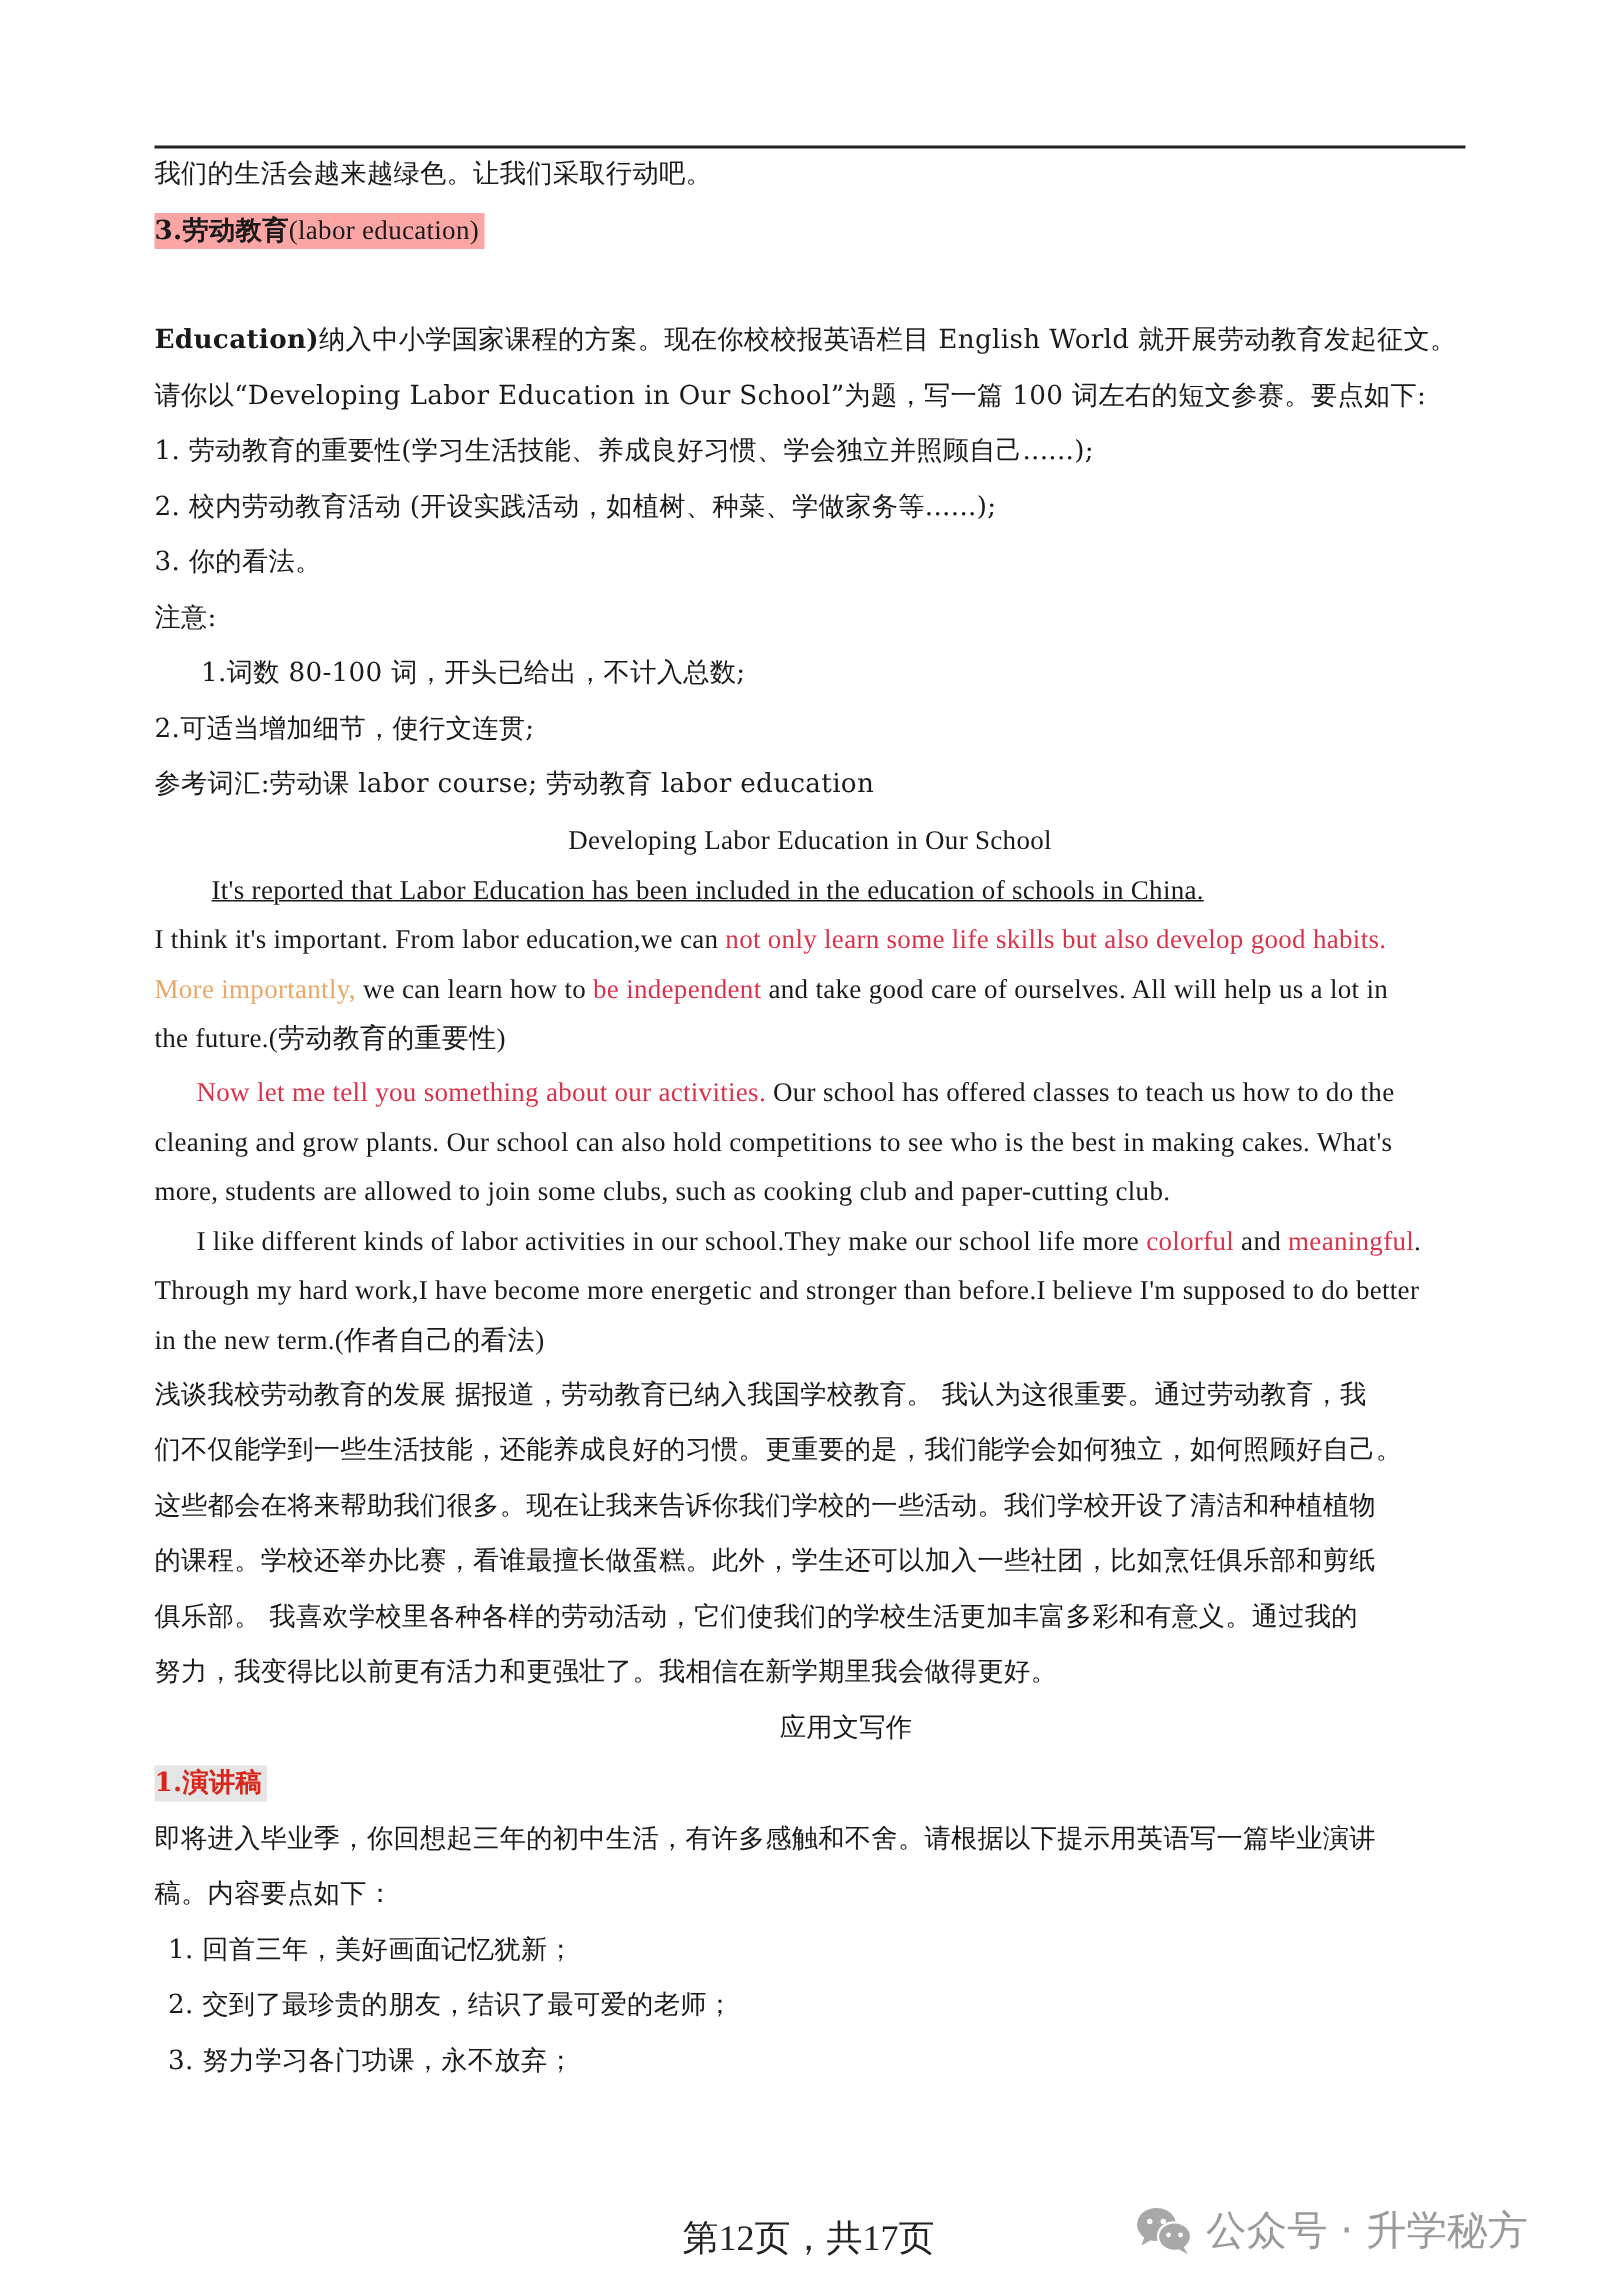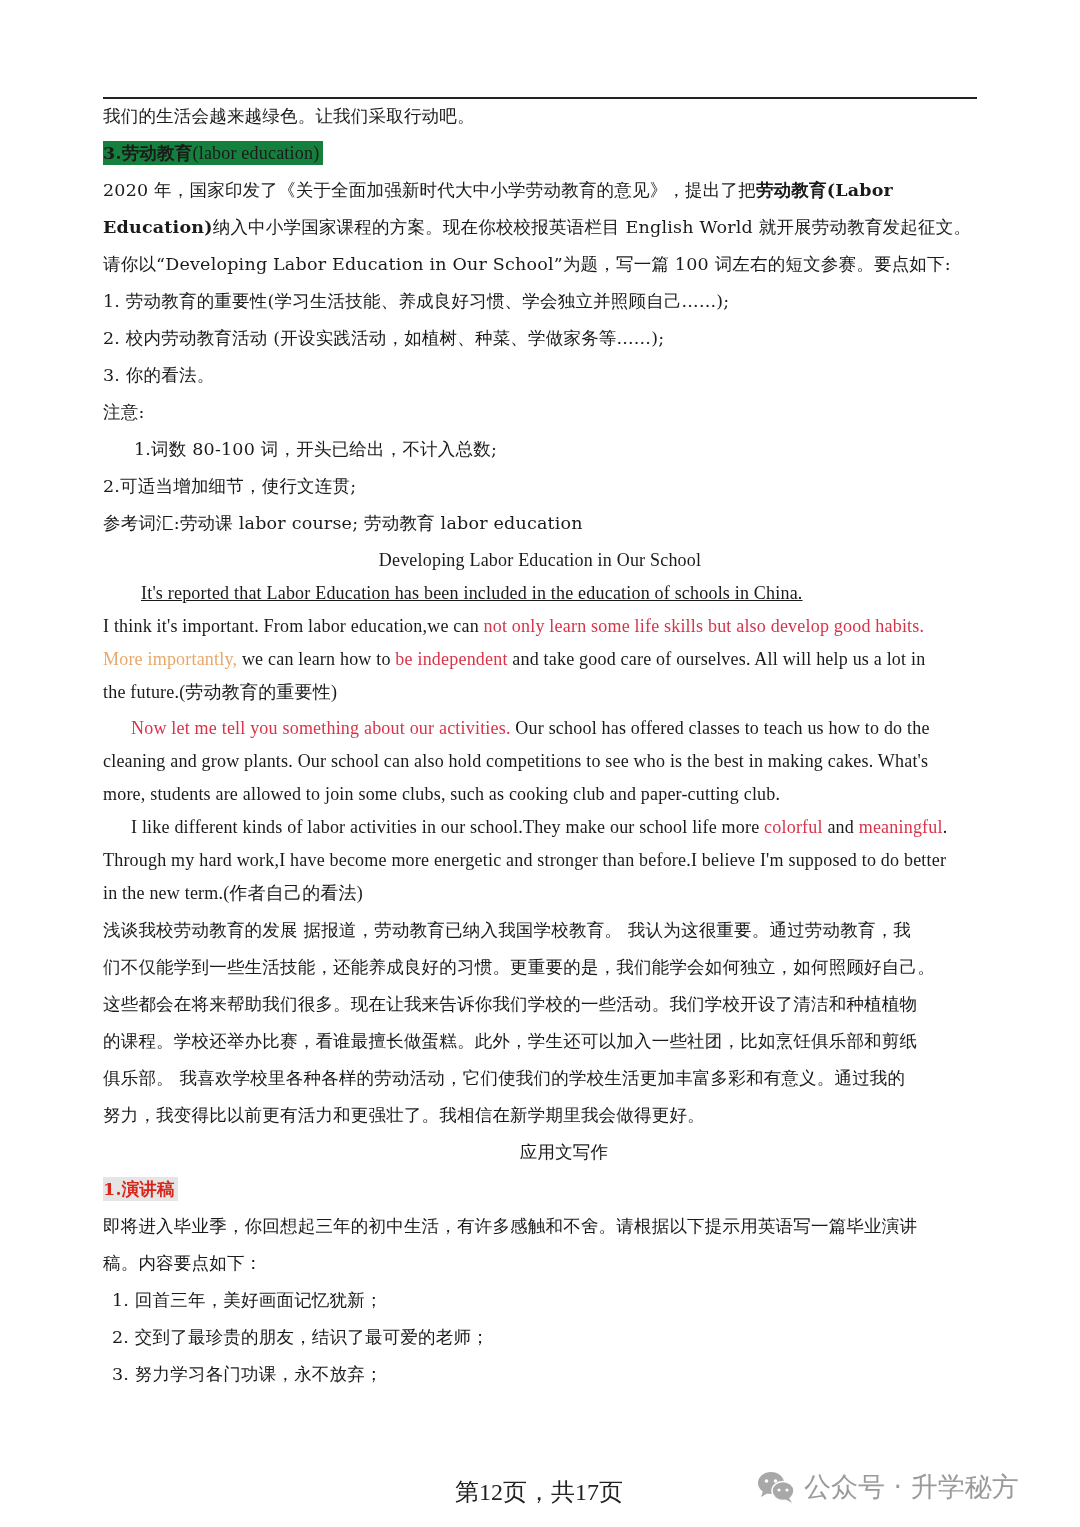--- a/index.html
+++ b/index.html
@@ -11,21 +11,21 @@
   .page { position: absolute; left: 0; top: 0; width: 1080px; height: 1527px; padding-left: 16px; }
   .rule { position: absolute; left: 103px; top: 97px; width: 874px; height: 2px; background: #222; }
   .line {
     position: absolute; left: 103px; width: 880px; white-space: nowrap;
     font-size: 17.5px; line-height: 24px; letter-spacing: 0.2px;
   }
   .en { font-family: "Liberation Serif", serif; font-size: 18px; }
   .center { left: 0; width: 1080px; text-align: center; }
   .indent { padding-left: 38px; }
   .indent2 { padding-left: 28px; }
-  .hl-green { background: #15803d; padding: 2px 4px 2px 0; }
+  .hl-green { background: #fca5a5; padding: 2px 4px 2px 0; }
   .hl-yellow { background: #e5e5e5; padding: 2px 3px 2px 0; color: #d9261c; font-weight: bold; }
   .bold { font-weight: bold; }
   .red { color: #d9334a; }
   .orange { color: #e8a86a; }
   .underline { text-decoration: underline; text-decoration-thickness: 1px; }
   .footer-page { position: absolute; left: 455px; top: 1476px; font-size: 24px; color: #222; font-family: "Liberation Serif", serif; }
   .wm { position: absolute; left: 756px; top: 1469px; display: flex; align-items: center; gap: 6px; color: #9a9a9a; font-family: "DejaVu Sans", sans-serif; font-size: 27px; }
   .wm svg { display: block; }
 </style>
 </head>
@@ -34,23 +34,20 @@
 <div class="page">
 
   <div class="rule"></div>
 
   <div class="line" style="top:104px;">我们的生活会越来越绿色。让我们采取行动吧。</div>
 
   <div class="line" style="top:141px;">
     <span class="hl-green"><span class="bold">3.劳动教育</span><span class="en">(labor  education)</span></span>
   </div>
 
-  <div class="line" style="top:178px;">
-    <span>2020  年，国家印发了《关于全面加强新时代大中小学劳动教育的意见》，提出了把</span><span class="bold">劳动教育(Labor</span>
-  </div>
   <div class="line" style="top:215px;">
     <span class="bold">Education)</span><span>纳入中小学国家课程的方案。现在你校校报英语栏目  English World  就开展劳动教育发起征文。</span>
   </div>
   <div class="line" style="top:252px;">请你以“Developing Labor Education in Our School”为题，写一篇  100 词左右的短文参赛。要点如下:</div>
 
   <div class="line" style="top:289px;">1.  劳动教育的重要性(学习生活技能、养成良好习惯、学会独立并照顾自己......);</div>
   <div class="line" style="top:326px;">2.  校内劳动教育活动  (开设实践活动，如植树、种菜、学做家务等......);</div>
   <div class="line" style="top:363px;">3.  你的看法。</div>
 
   <div class="line" style="top:400px;">注意:</div>

